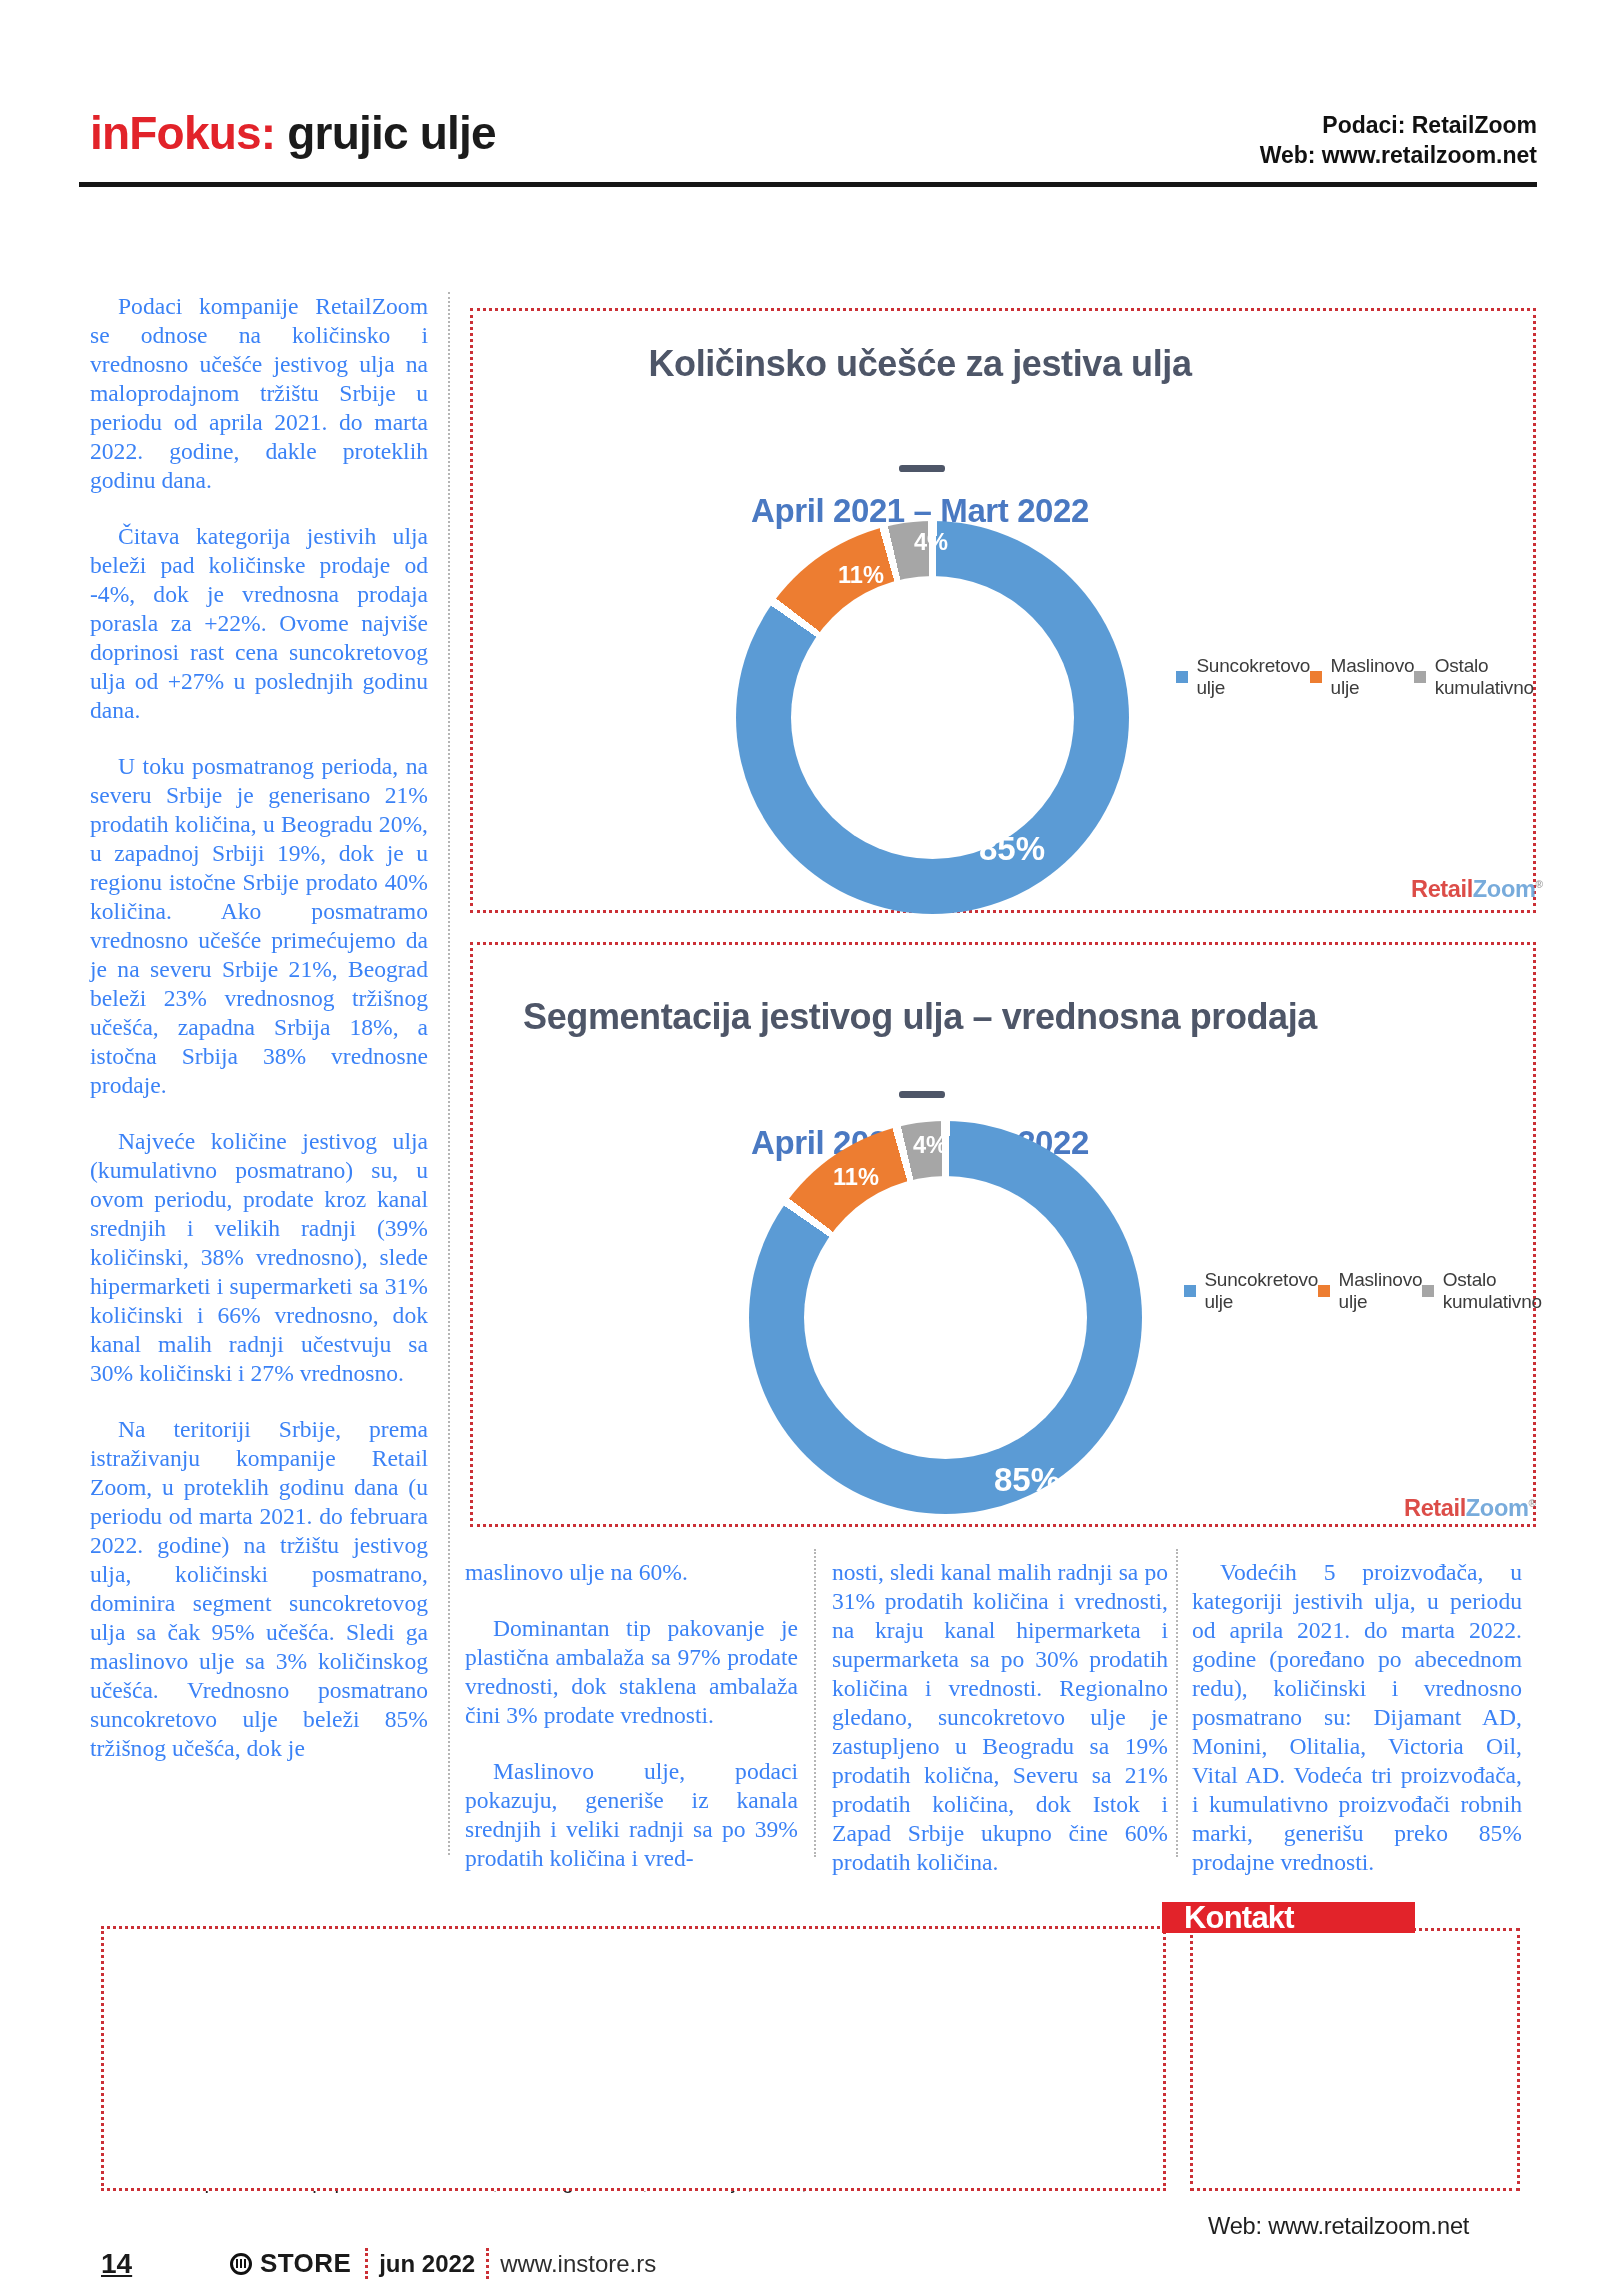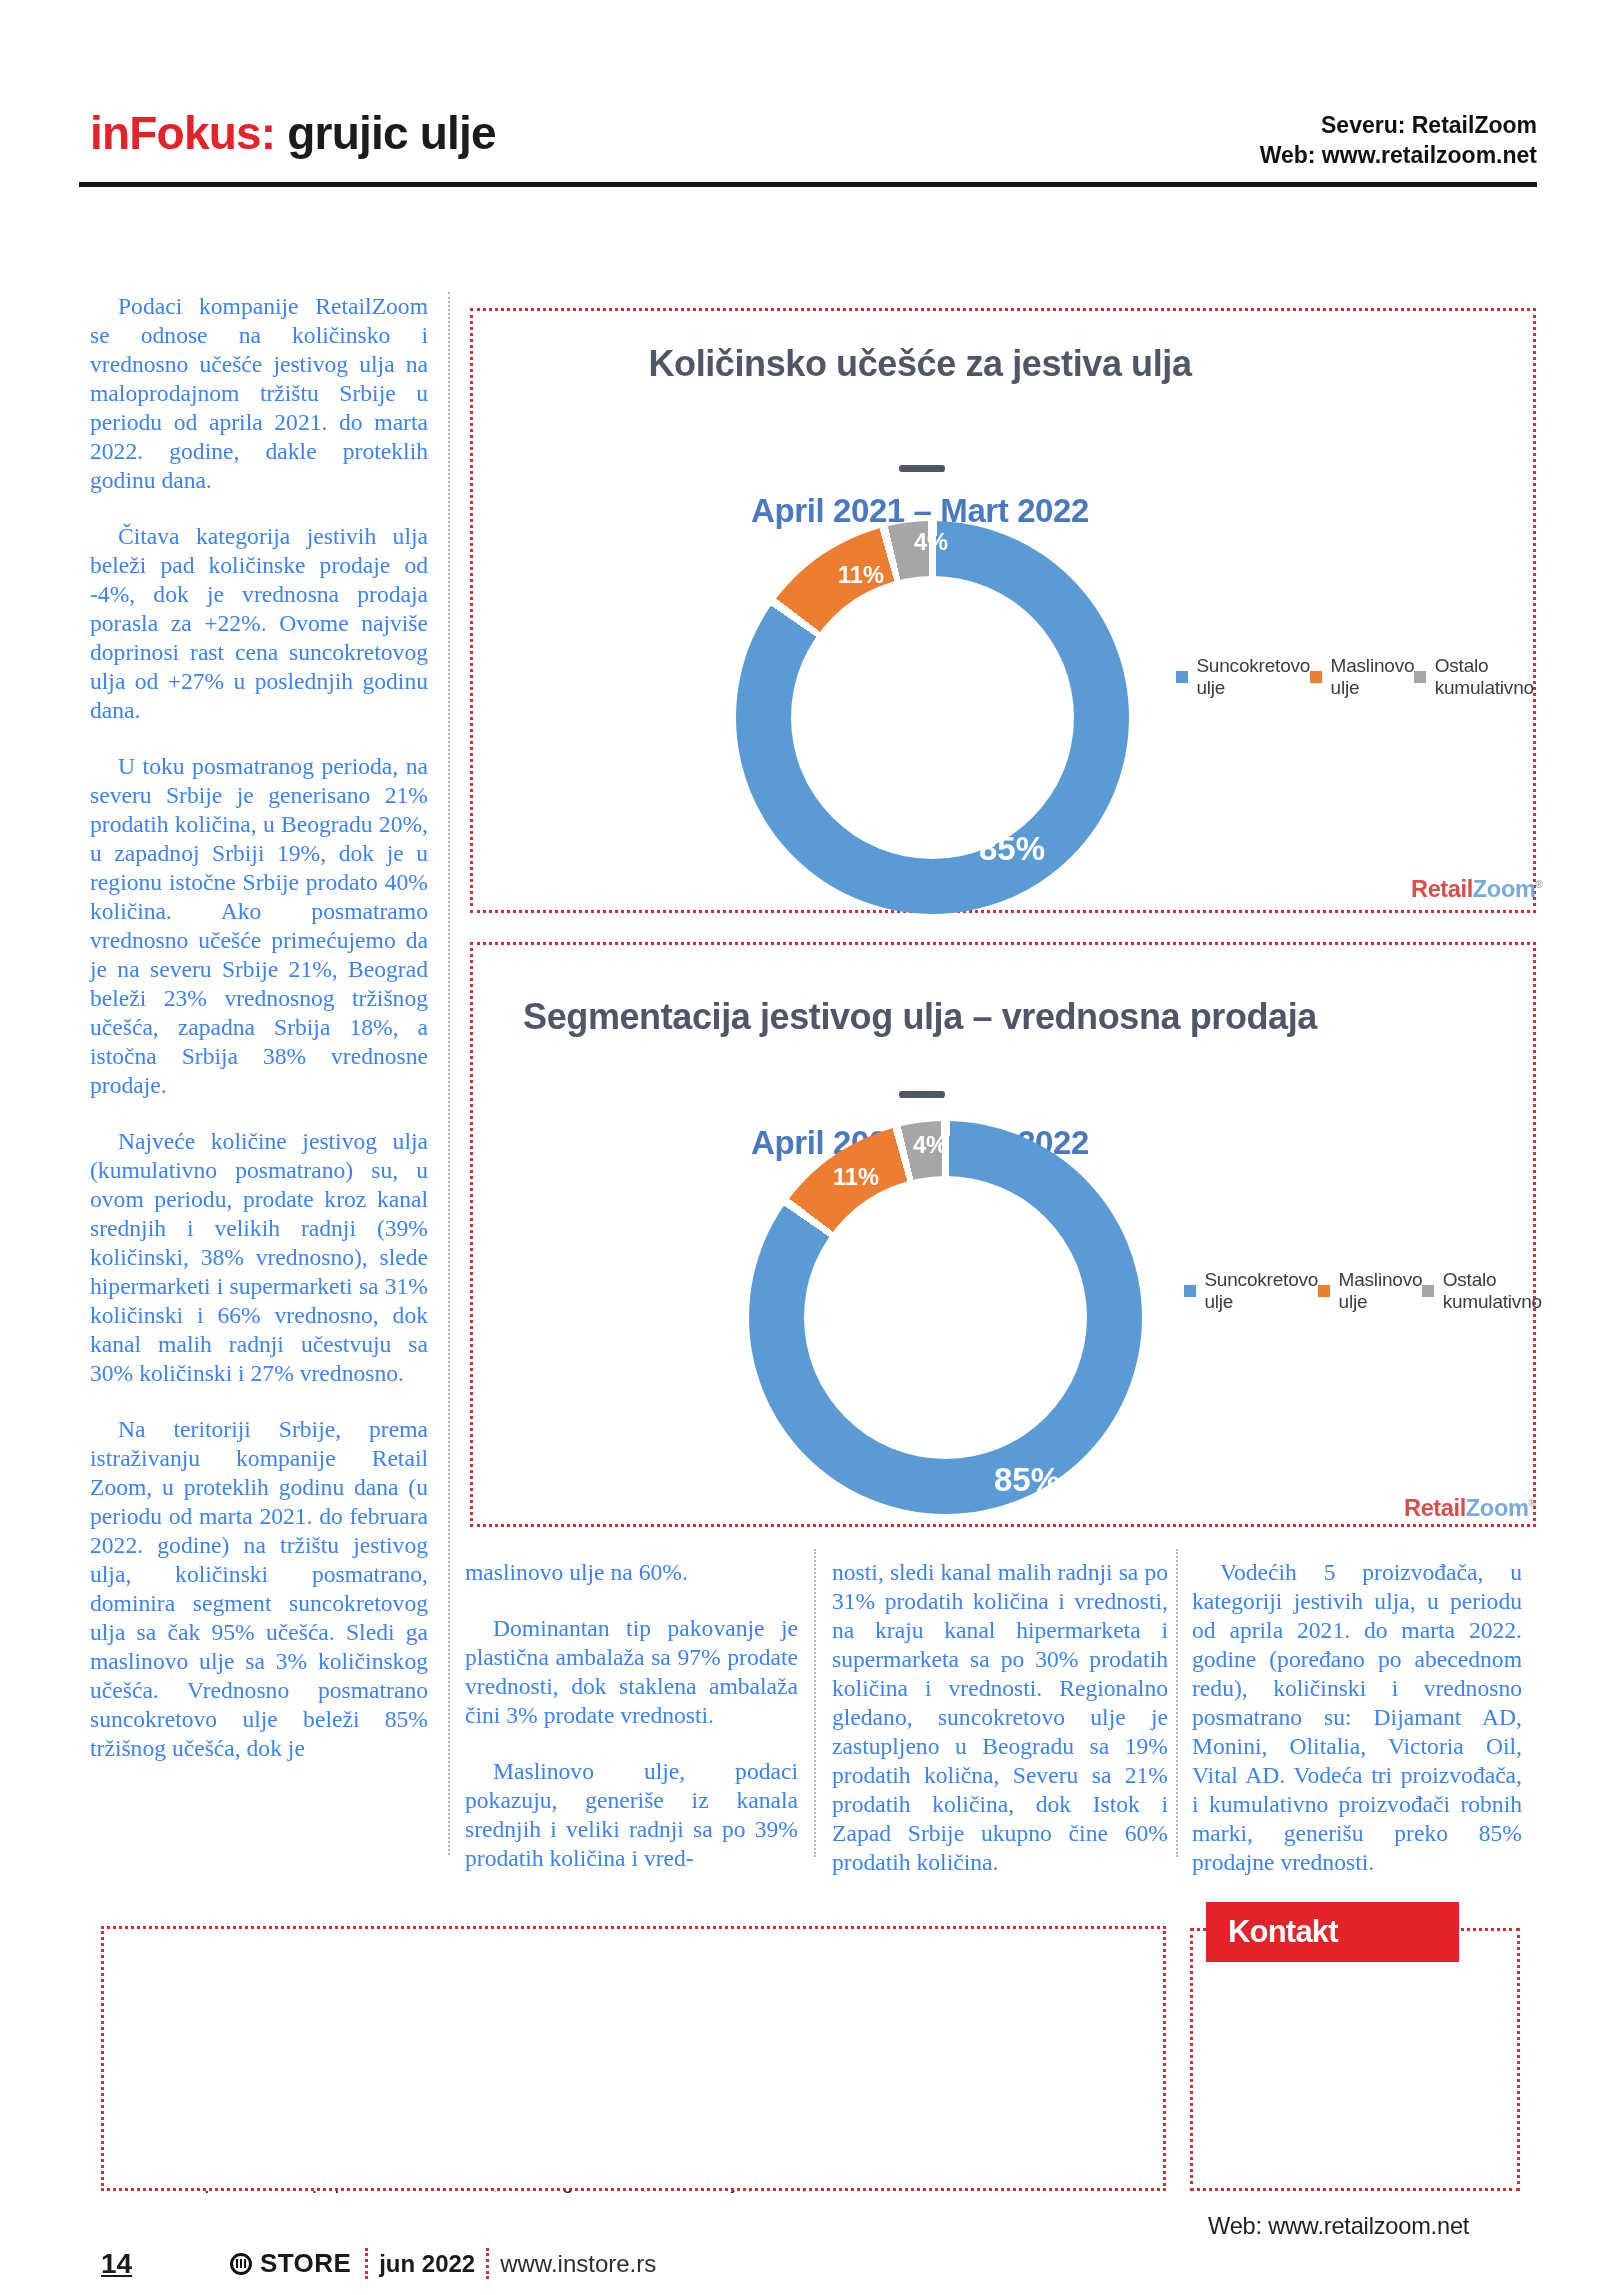--- a/index.html
+++ b/index.html
@@ -64,21 +64,21 @@
 </head>
 <body>
 
 <div class="page">
 
   <div class="abs brand" style="left:90px;top:106px;">
     <span class="red">inFokus:</span>
     <span>grujic ulje</span>
   </div>
   <div class="abs author-block" style="right:86px;top:110px;">
-    <div>Severu: RetailZoom</div>
+    <div>Podaci: RetailZoom</div>
     <div>Web: www.retailzoom.net</div>
   </div>
   <div class="abs header-rule" style="left:79px;top:182px;width:1458px;"></div>
 
   <div class="abs col" style="left:90px;top:292px;width:338px;">
     <p>Podaci kompanije RetailZoom se odnose na količinsko i vrednosno učešće jestivog ulja na maloprodajnom tržištu Srbije u periodu od aprila 2021. do marta 2022. godine, dakle proteklih godinu dana.</p>
     <p>Čitava kategorija jestivih ulja beleži pad količinske prodaje od -4%, dok je vrednosna prodaja porasla za +22%. Ovome najviše doprinosi rast cena suncokretovog ulja od +27% u poslednjih godinu dana.</p>
     <p>U toku posmatranog perioda, na severu Srbije je generisano 21% prodatih količina, u Beogradu 20%, u zapadnoj Srbiji 19%, dok je u regionu istočne Srbije prodato 40% količina. Ako posmatramo vrednosno učešće primećujemo da je na severu Srbije 21%, Beograd beleži 23% vrednosnog tržišnog učešća, zapadna Srbija 18%, a istočna Srbija 38% vrednosne prodaje.</p>
     <p>Najveće količine jestivog ulja (kumulativno posmatrano) su, u ovom periodu, prodate kroz kanal srednjih i velikih radnji (39% količinski, 38% vrednosno), slede hipermarketi i supermarketi sa 31% količinski i 66% vrednosno, dok kanal malih radnji učestvuju sa 30% količinski i 27% vrednosno.</p>
     <p>Na teritoriji Srbije, prema istraživanju kompanije Retail Zoom, u proteklih godinu dana (u periodu od marta 2021. do februara 2022. godine) na tržištu jestivog ulja, količinski posmatrano, dominira segment suncokretovog ulja sa čak 95% učešća. Sledi ga maslinovo ulje sa 3% količinskog učešća. Vrednosno posmatrano suncokretovo ulje beleži 85% tržišnog učešća, dok je</p>
@@ -168,21 +168,21 @@
     <p>Vodećih 5 proizvođača, u kategoriji jestivih ulja, u periodu od aprila 2021. do marta 2022. godine (poređano po abecednom redu), količinski i vrednosno posmatrano su: Dijamant AD, Monini, Olitalia, Victoria Oil, Vital AD. Vodeća tri proizvođača, i kumulativno proizvođači robnih marki, generišu preko 85% prodajne vrednosti.</p>
   </div>
 
   <div class="abs dotted-frame" style="left:101px;top:1926px;width:1065px;height:265px;"></div>
   <div class="abs info-text" style="left:119px;top:1970px;width:1029px;">
     <p>RetailZoom je kompanija koja se bavi istraživanjem tržišta, analizom podataka i konsultantskim uslugama. Postoji od 2011. godine i trenutno posluje u više od dvadeset zemalja sveta. Iako je kompanija internacionalna, akcenat je na lokalnim timovima profesionalaca koji dolaze iz istraživačkih agencija ali i sa strane samih proizvođača i maloprodajnih lanaca, kako bi se na najbolji način razumele potrebe klijenata. Cilj kompanije je da poboljša poslovanje svojih klijenata dostavljajući im rešenja vezana za ponašanje kupaca prilikom kupovine, programe vernosti kupaca, analize promocija putem letaka, basket analize, prediktivne analize, kao i detaljan uvid u maloprodaju – analizu distribucije, udela na tržištu, promocija, cena…</p>
     <p>RetailZoom je u Srbiji prisutan od 2017. godine. Osnovna usluga je praćenje tržišta maloprodaje uz izveštavanje osnovnih parametara poput veličine tržišta, tržišnog učešća, distribucije, cena, kao i izvedenih veličina.</p>
   </div>
 
   <div class="abs dotted-frame" style="left:1190px;top:1928px;width:330px;height:263px;"></div>
-  <div class="abs red-box big" style="left:1206px;top:1902px;width:253px;height:60px;">
+  <div class="abs red-box big" style="left:1162px;top:1902px;width:253px;height:31px;">
     <span>Kontakt</span>
   </div>
   <div class="abs" style="left:1208px;top:1959px;width:306px;">
     <div class="kontakt-line">Email: dusan.grujic@retailzoom.net</div>
     <div class="kontakt-line">Tel:  +381 11 414 63 07</div>
     <div class="kontakt-line">Bulevar Milutina Milankovića 27</div>
     <div class="kontakt-line">11 000 Beograd, Srbija</div>
     <div class="kontakt-line">Web: www.retailzoom.net</div>
   </div>
 

